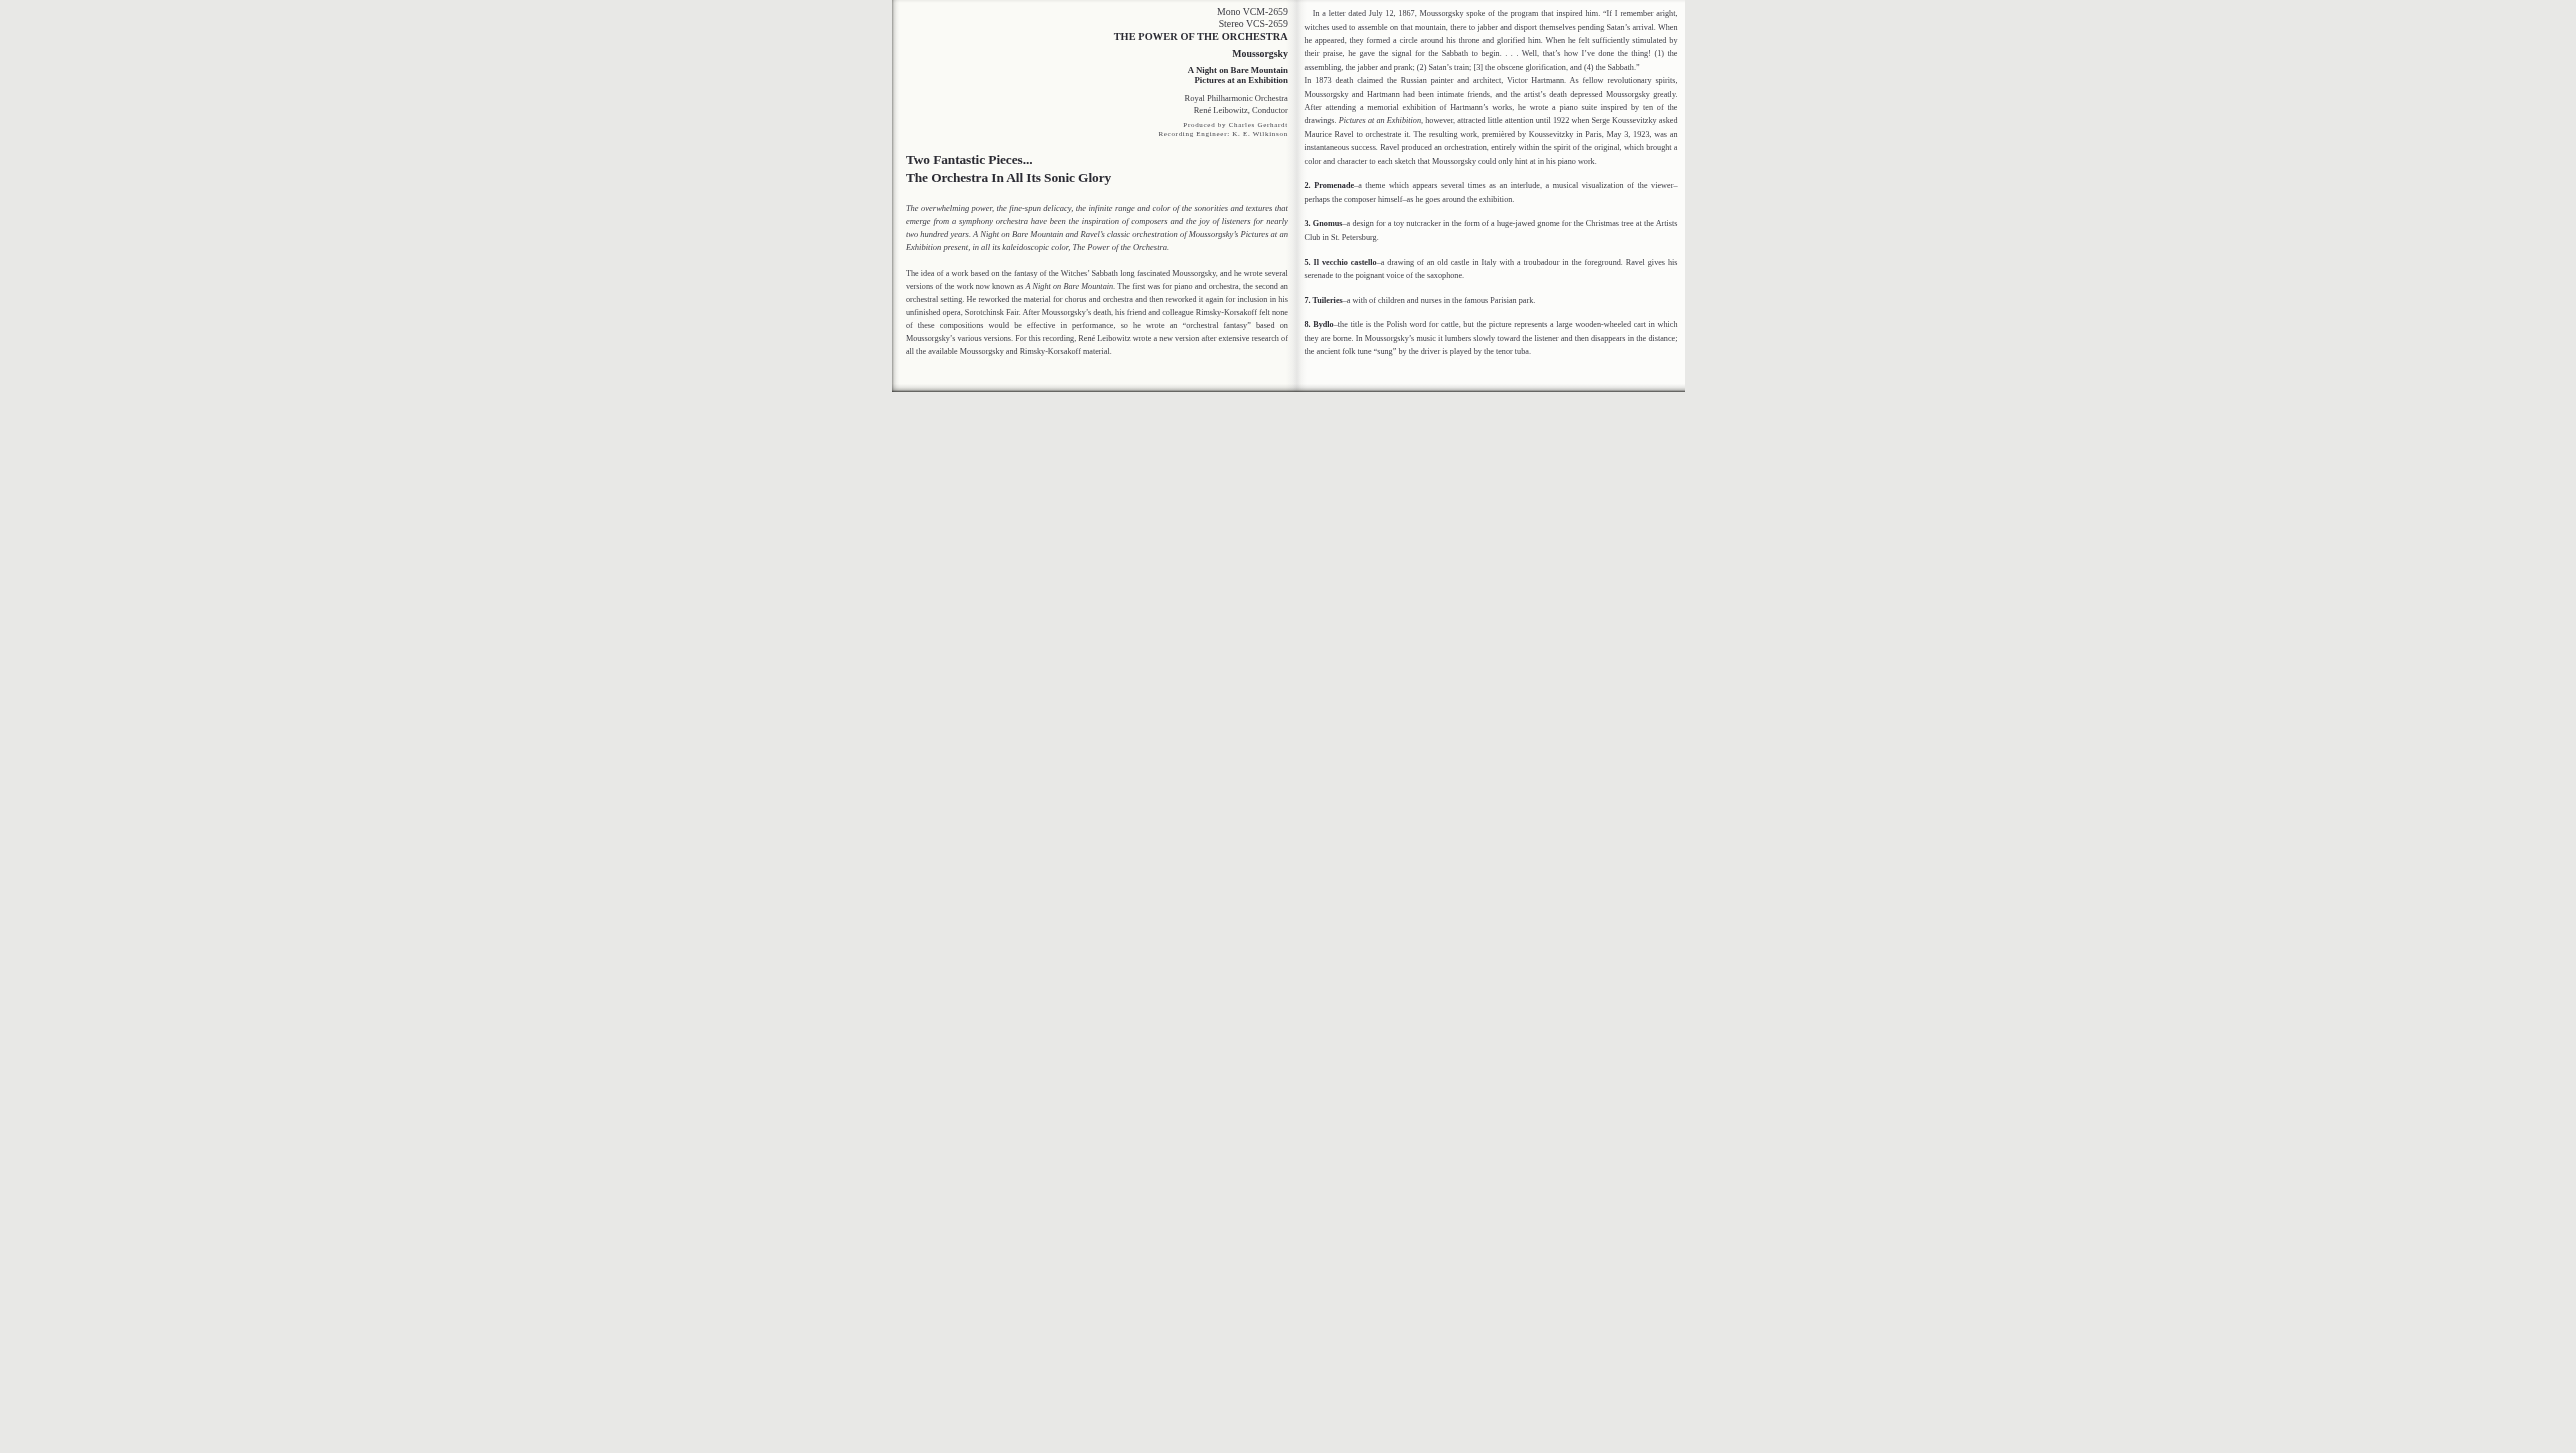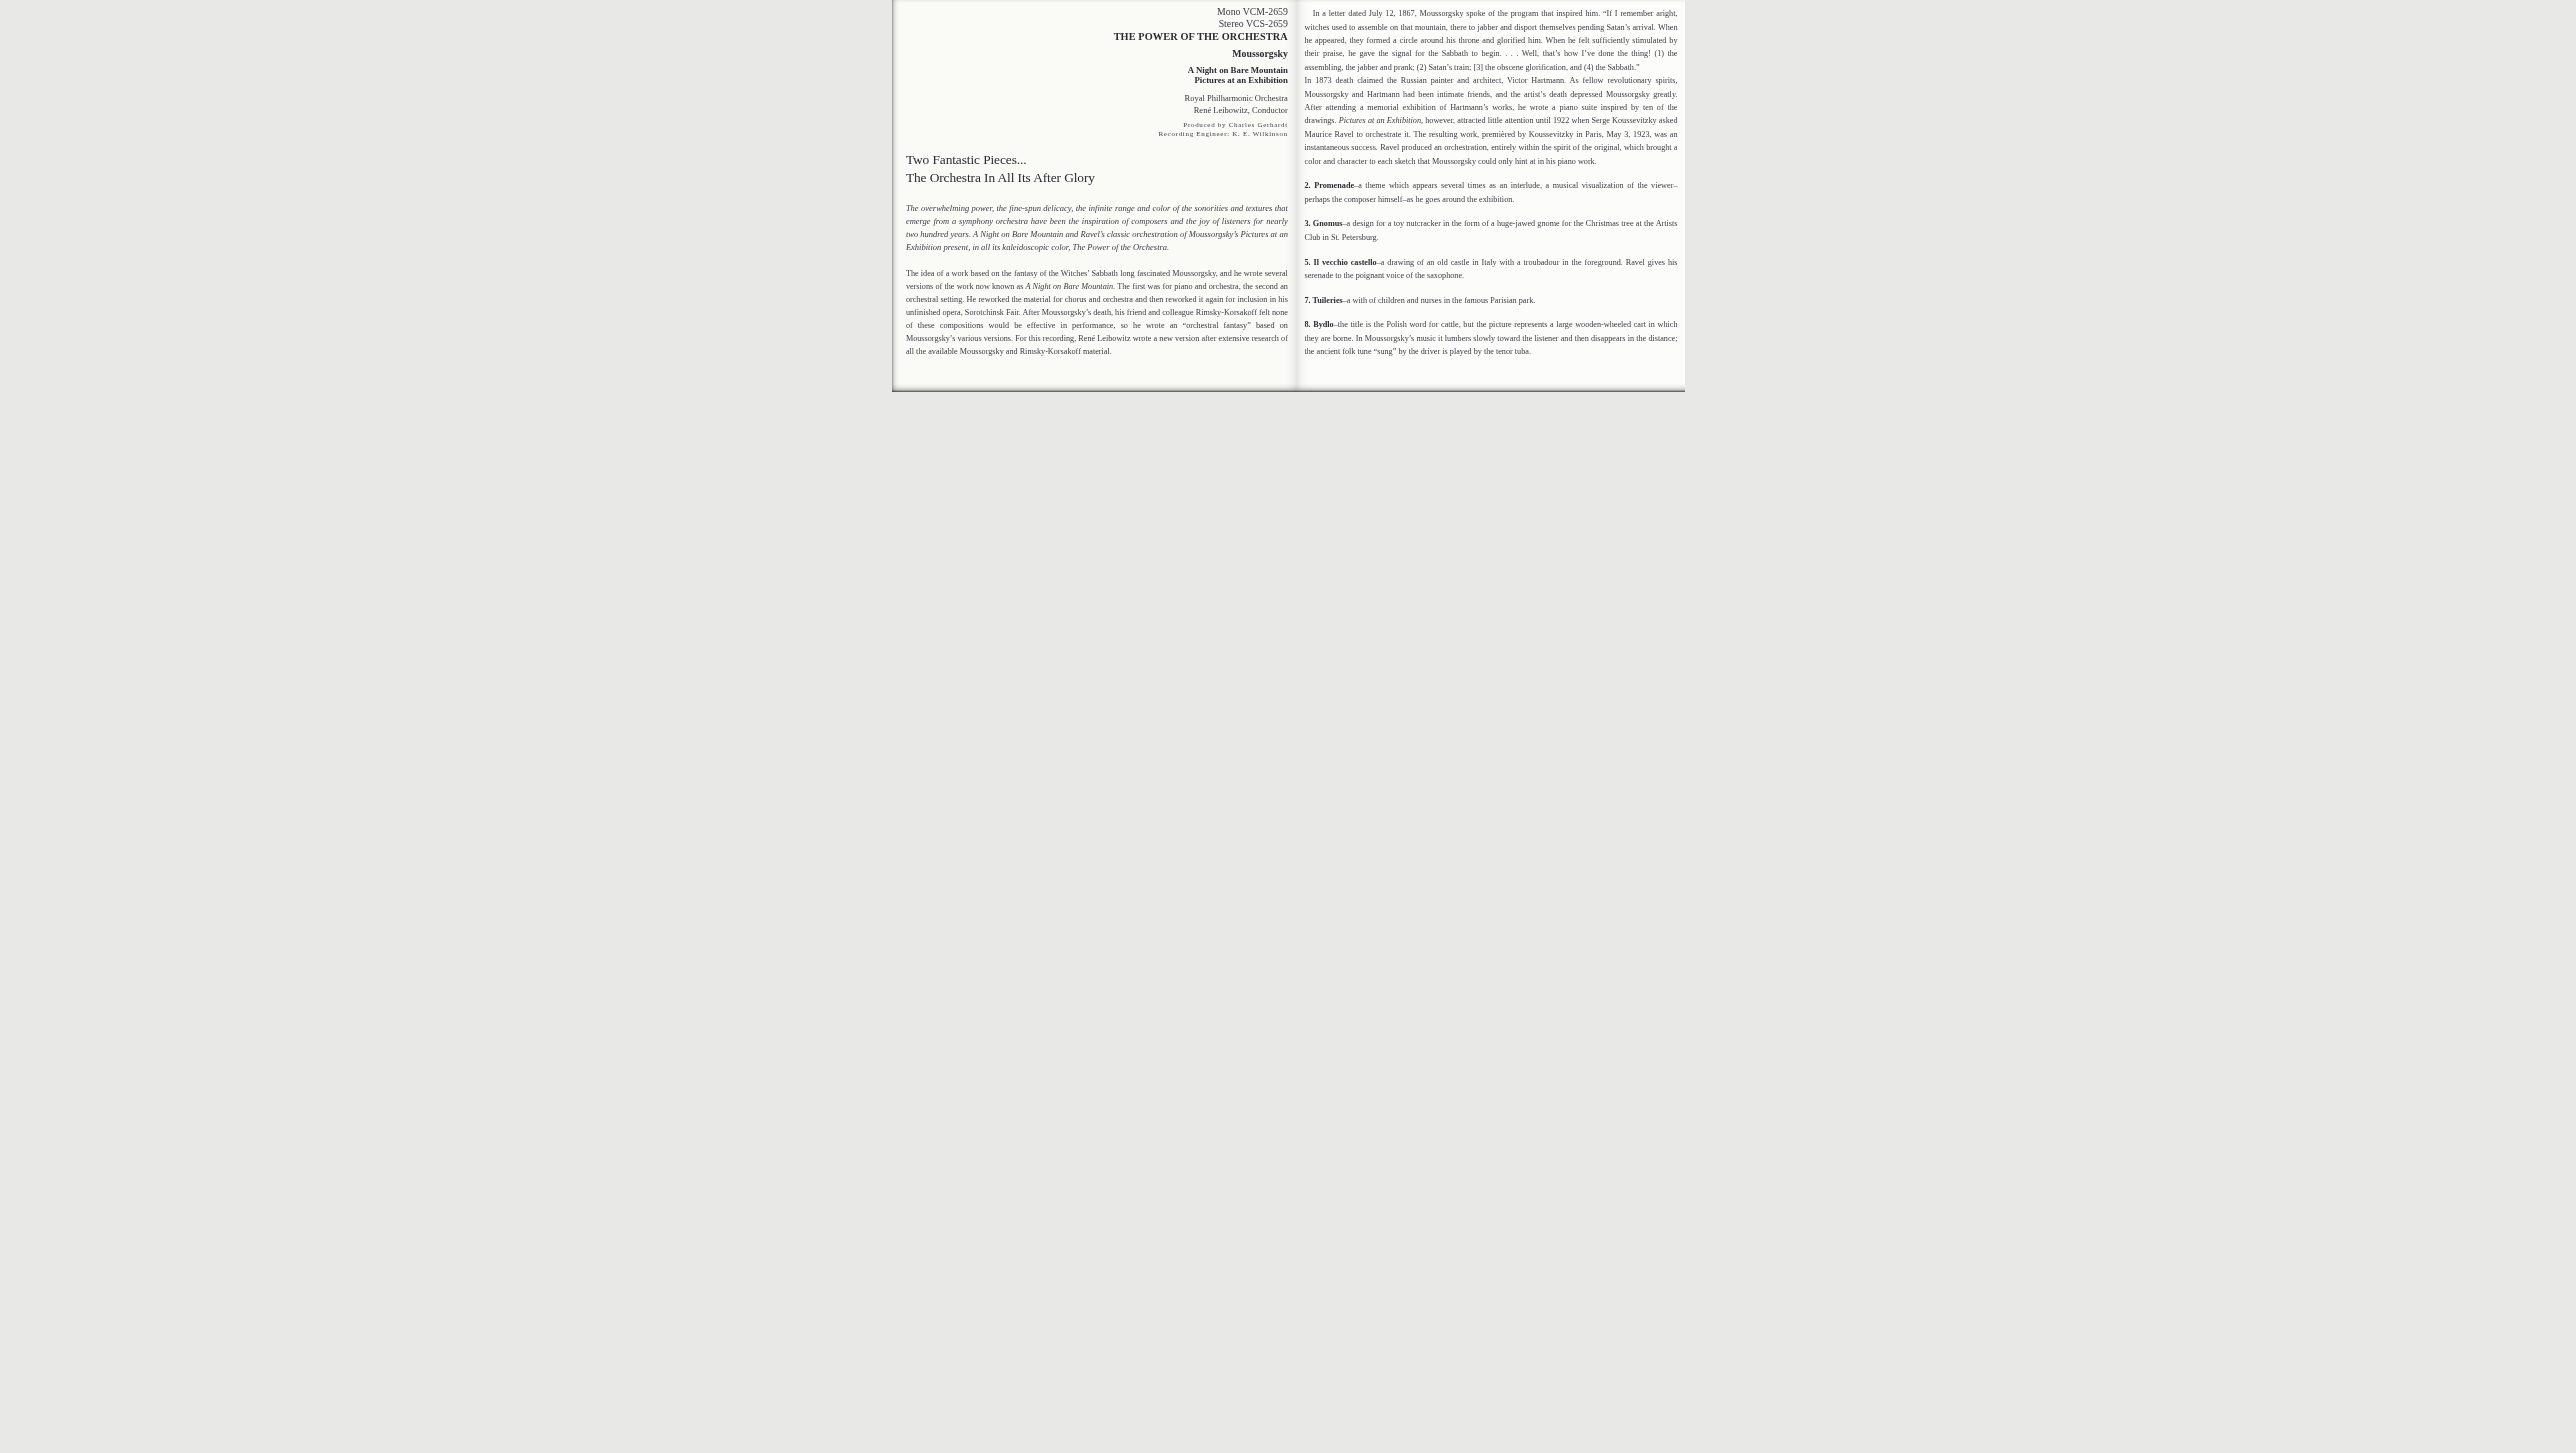--- a/index.html
+++ b/index.html
@@ -30,21 +30,21 @@
   .catalog-line{font-size:9.8px;line-height:12px;color:#3a3a42;}
   .album-title{margin-top:1px;font-size:10.3px;line-height:12.4px;font-weight:bold;color:#2b2b33;letter-spacing:0.1px;font-family:Liberation Serif, serif;}
   .composer{margin-top:4.1px;font-size:9.8px;line-height:12.4px;font-weight:bold;color:#2b2b33;}
   .works{margin-top:4.6px;}
   .work-line{font-size:8.8px;line-height:10.8px;font-weight:bold;color:#2b2b33;}
   .performers{margin-top:7.2px;}
   .performer-line{font-size:8.5px;line-height:11.3px;color:#3a3a42;}
   .credits{margin-top:5.2px;}
   .credit-line{font-size:7px;line-height:8.8px;letter-spacing:0.7px;color:#44444c;}
 
-  .headline{margin:12.4px 0 0 0;font-size:13.4px;line-height:18px;font-weight:normal;color:#2b2b33;letter-spacing:-0.1px;}
+  .headline{margin:12.4px 0 0 0;font-size:13.4px;line-height:18px;font-weight:bold;color:#2b2b33;letter-spacing:-0.1px;}
 
   .intro{margin:14.4px 0 0 0;font-style:italic;font-size:8.5px;line-height:13px;text-align:justify;color:#3c3c45;}
   .body-par{margin:13px 0 0 0;font-size:8.2px;line-height:13px;text-align:justify;color:#3c3c45;}
 
   
   .rp1{margin:0;padding-top:7.2px;font-size:8.2px;line-height:13.4px;text-align:justify;text-indent:8.2px;color:#3c3c45;}
   .rp2{margin:0;font-size:8.2px;line-height:13.4px;text-align:justify;color:#3c3c45;}
   .item{margin:11.3px 0 0 0;font-size:8.2px;line-height:13.4px;text-align:justify;color:#3c3c45;}
   .item-label{font-weight:bold;color:#2b2b33;}
   i{font-style:italic;font-family:Liberation Serif, serif;}
@@ -70,21 +70,21 @@
         <div class="performer-line">René Leibowitz, Conductor</div>
       </div>
       <div class="credits">
         <div class="credit-line">Produced by Charles Gerhardt</div>
         <div class="credit-line">Recording Engineer: K. E. Wilkinson</div>
       </div>
     </div>
 
     <div class="headline">
       <div>Two Fantastic Pieces...</div>
-      <div>The Orchestra In All Its After Glory</div>
+      <div>The Orchestra In All Its Sonic Glory</div>
     </div>
 
     <p class="intro">The overwhelming power, the fine-spun delicacy, the infinite range and color of the sonorities and textures that emerge from a symphony orchestra have been the inspiration of composers and the joy of listeners for nearly two hundred years. A Night on Bare Mountain and Ravel’s classic orchestration of Moussorgsky’s Pictures at an Exhibition present, in all its kaleidoscopic color, The Power of the Orchestra.</p>
 
     <p class="body-par"><span>The idea of a work based on the fantasy of the Witches’ Sabbath long fascinated Moussorgsky, and he wrote several versions of the work now known as </span><i>A Night on Bare Mountain</i><span>. The first was for piano and orchestra, the second an orchestral setting. He reworked the material for chorus and orchestra and then reworked it again for inclusion in his unfinished opera, Sorotchinsk Fair. After Moussorgsky’s death, his friend and colleague Rimsky-Korsakoff felt none of these compositions would be effective in performance, so he wrote an “orchestral fantasy” based on Moussorgsky’s various versions. For this recording, René Leibowitz wrote a new version after extensive research of all the available Moussorgsky and Rimsky-Korsakoff material.</span></p>
 
   </div>
 
   <div class="page-right">
 

